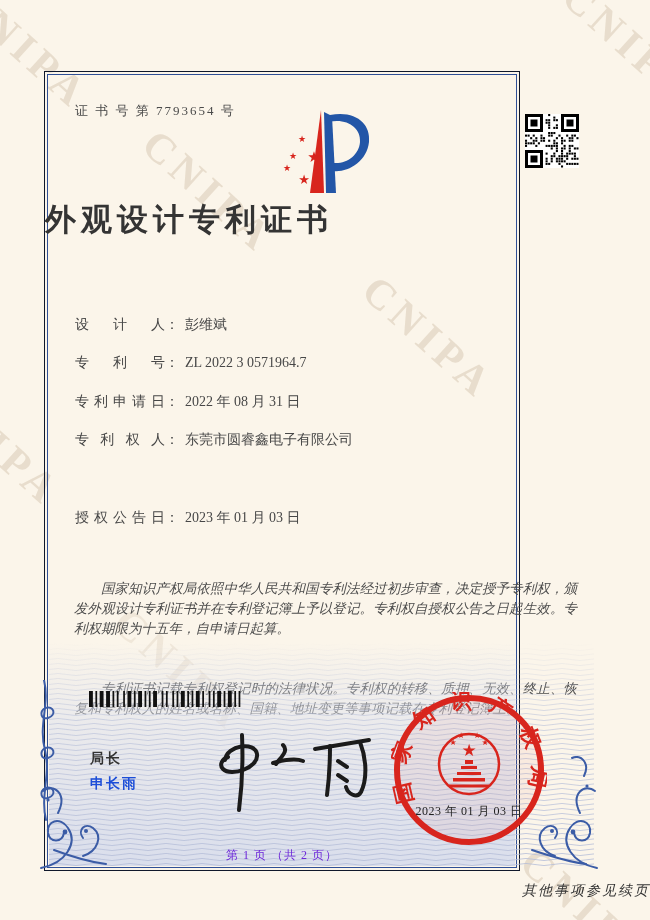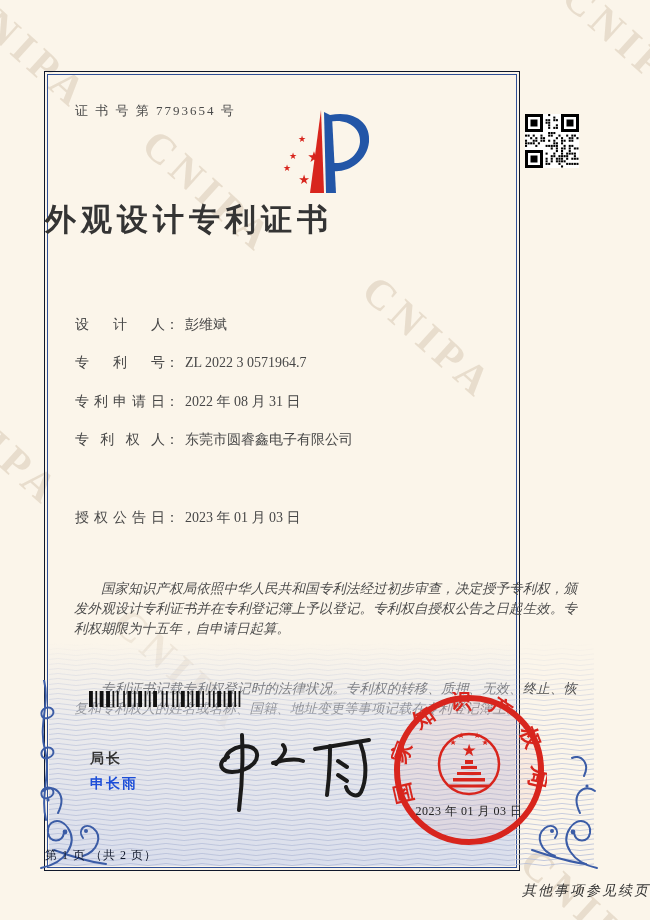--- a/index.html
+++ b/index.html
@@ -82,21 +82,21 @@
   .fl-right { left:452px; top:684px; }
 
   .barcode { position:absolute; left:44px; top:619px; width:156px; height:16px; }
   .official-title { position:absolute; left:45px; top:678px; font-family:"Liberation Sans","DejaVu Sans",sans-serif; font-weight:600; font-size:14px; color:#333; letter-spacing:2px; }
   .official-name  { position:absolute; left:45px; top:703px; font-family:"Liberation Sans","DejaVu Sans",sans-serif; font-weight:600; font-size:14px; color:#1d4ed8; letter-spacing:2px; }
   .signature { position:absolute; left:152px; top:660px; width:188px; height:80px; }
   .seal { position:absolute; left:346px; top:620px; width:156px; height:156px; }
 
   .pagenum {
     position:absolute; left:0; top:775px; width:100%;
-    text-align:left; font-size:12px; letter-spacing:1px; color:#0f172a;
+    text-align:center; font-size:12px; letter-spacing:1px; color:#6d28d9;
   }
   .continuation {
     position:absolute; left:0; top:882px; width:100%;
     text-align:right; font-size:14px; font-style:italic; letter-spacing:2px; color:#333;
   }
 </style>
 </head>
 <body>
 
 <div>

